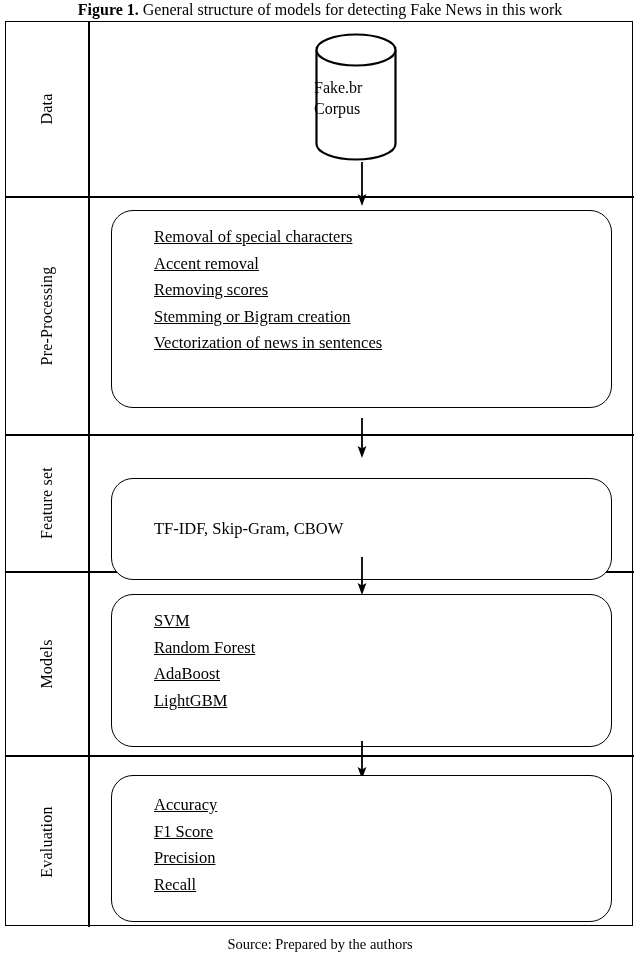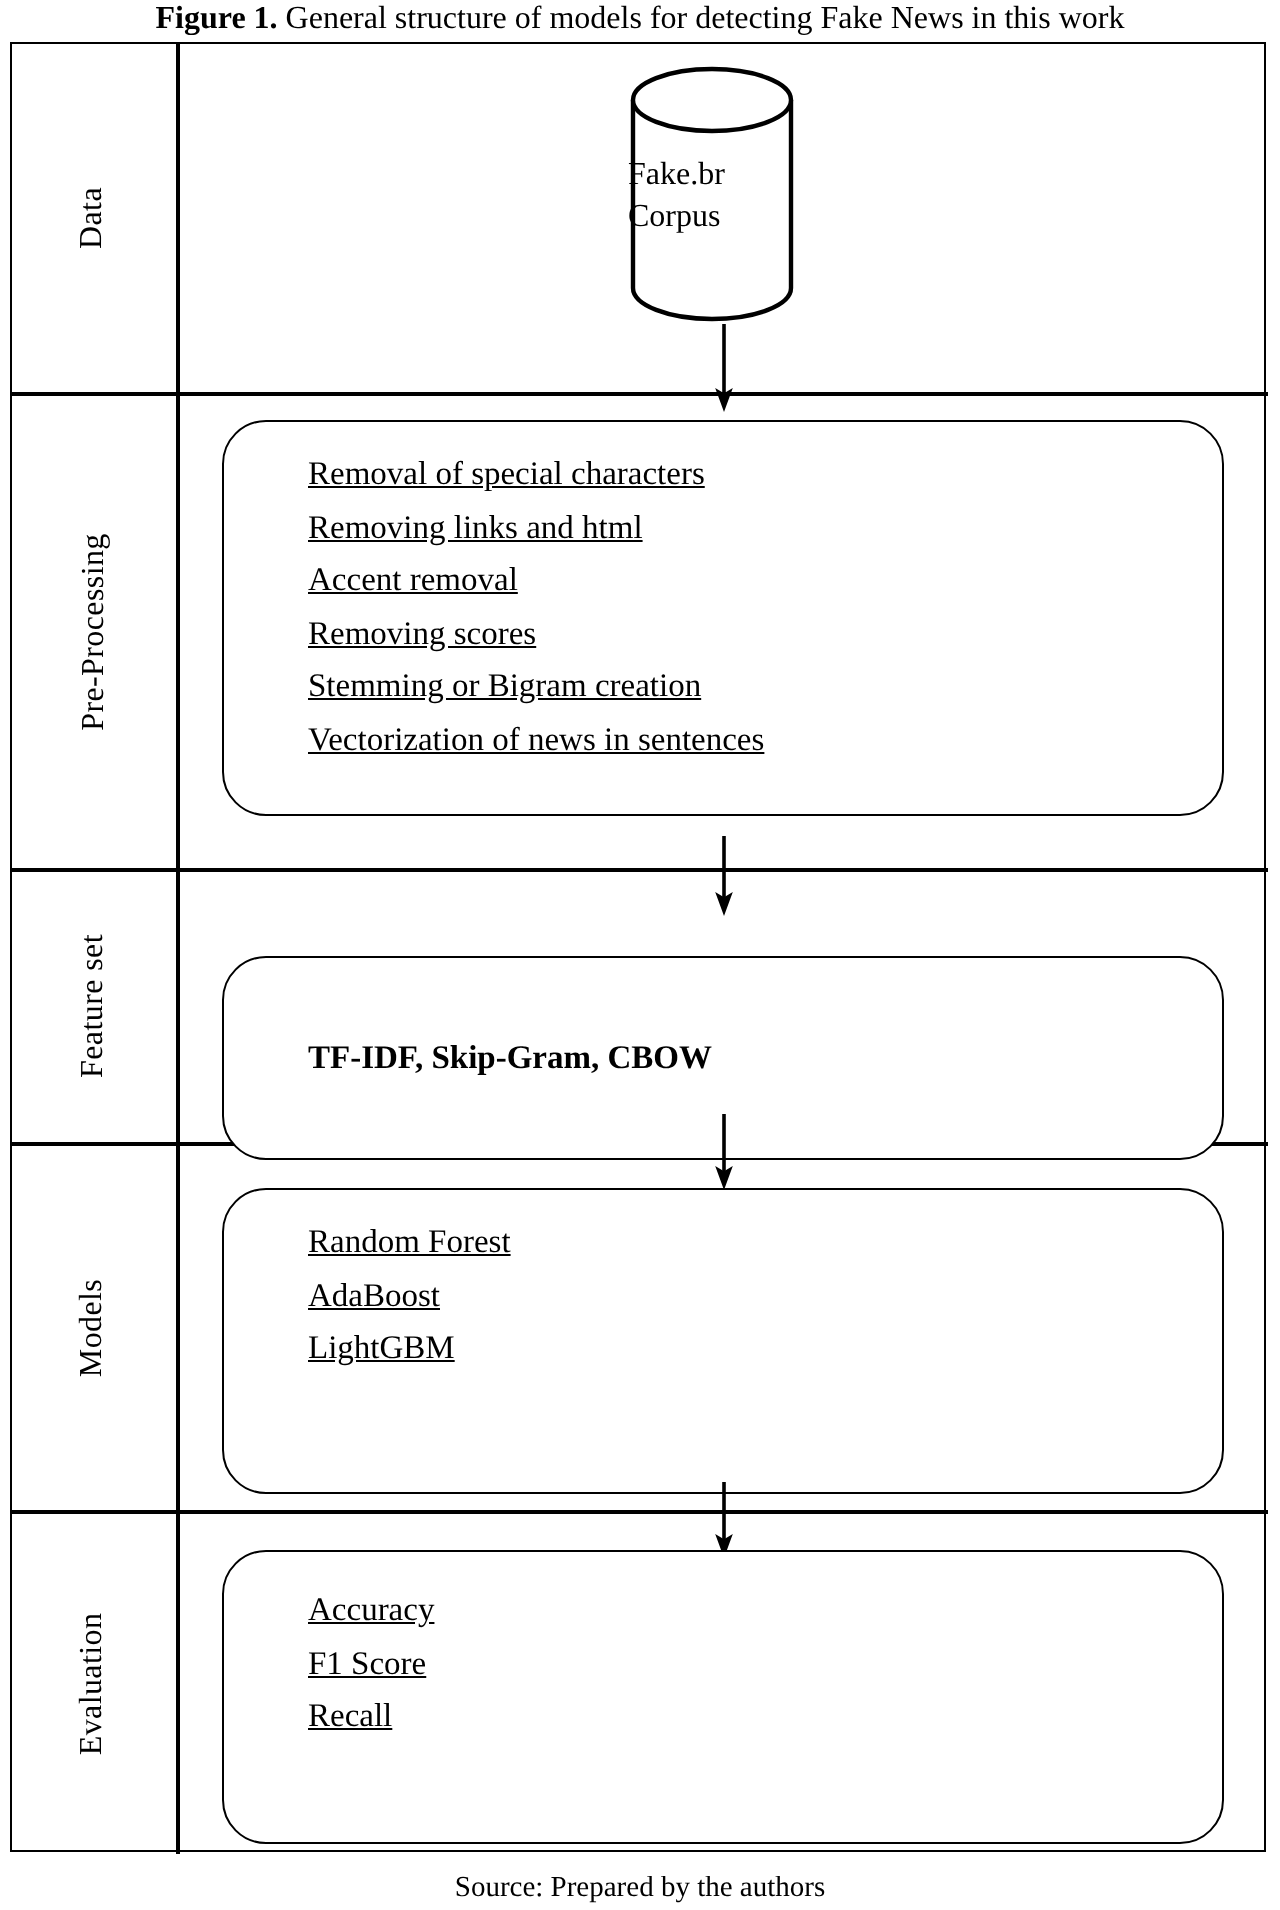--- a/index.html
+++ b/index.html
@@ -147,21 +147,20 @@
   #box-preprocessing {
     top: 188px;
     height: 198px;
     padding-top: 13px;
   }
   #box-featureset {
     top: 456px;
     height: 102px;
     display: flex;
     align-items: center;
-    font-weight: bold;
   }
   #box-featureset .single-line {
     font-size: 16.5px;
     padding-left: 42px;
     white-space: nowrap;
   }
   #box-models {
     top: 572px;
     height: 153px;
     padding-top: 13px;
@@ -229,21 +228,20 @@
   <div class="flow-arrow" id="arrow-data-to-pre">
     <svg width="14" height="44" viewBox="0 0 14 44">
       <line x1="7" y1="0" x2="7" y2="37" stroke="#000000" stroke-width="1.8"></line>
       <path d="M 7 44 L 2.6 32 L 7 34.6 L 11.4 32 Z" fill="#000000"></path>
     </svg>
   </div>
 
   <div class="process-box" id="box-preprocessing">
     <ul>
       <li>Removal of special characters</li>
-      <li>Removing links and html</li>
       <li>Accent removal</li>
       <li>Removing scores</li>
       <li>Stemming or Bigram creation</li>
       <li>Vectorization of news in sentences</li>
     </ul>
   </div>
 
   <div class="flow-arrow" id="arrow-pre-to-feature">
     <svg width="14" height="40" viewBox="0 0 14 40">
       <line x1="7" y1="0" x2="7" y2="33" stroke="#000000" stroke-width="1.8"></line>
@@ -257,36 +255,38 @@
 
   <div class="flow-arrow" id="arrow-feature-to-model">
     <svg width="14" height="38" viewBox="0 0 14 38">
       <line x1="7" y1="0" x2="7" y2="31" stroke="#000000" stroke-width="1.8"></line>
       <path d="M 7 38 L 2.6 26 L 7 28.6 L 11.4 26 Z" fill="#000000"></path>
     </svg>
   </div>
 
   <div class="process-box" id="box-models">
     <ul>
+      <li>SVM</li>
       <li>Random Forest</li>
       <li>AdaBoost</li>
       <li>LightGBM</li>
     </ul>
   </div>
 
   <div class="flow-arrow" id="arrow-model-to-eval">
     <svg width="14" height="38" viewBox="0 0 14 38">
       <line x1="7" y1="0" x2="7" y2="31" stroke="#000000" stroke-width="1.8"></line>
       <path d="M 7 38 L 2.6 26 L 7 28.6 L 11.4 26 Z" fill="#000000"></path>
     </svg>
   </div>
 
   <div class="process-box" id="box-evaluation">
     <ul>
       <li>Accuracy</li>
       <li>F1 Score</li>
+      <li>Precision</li>
       <li>Recall</li>
     </ul>
   </div>
 
 </div>
 
 <div id="source-note">Source: Prepared by the authors</div>
 
 </body></html>

